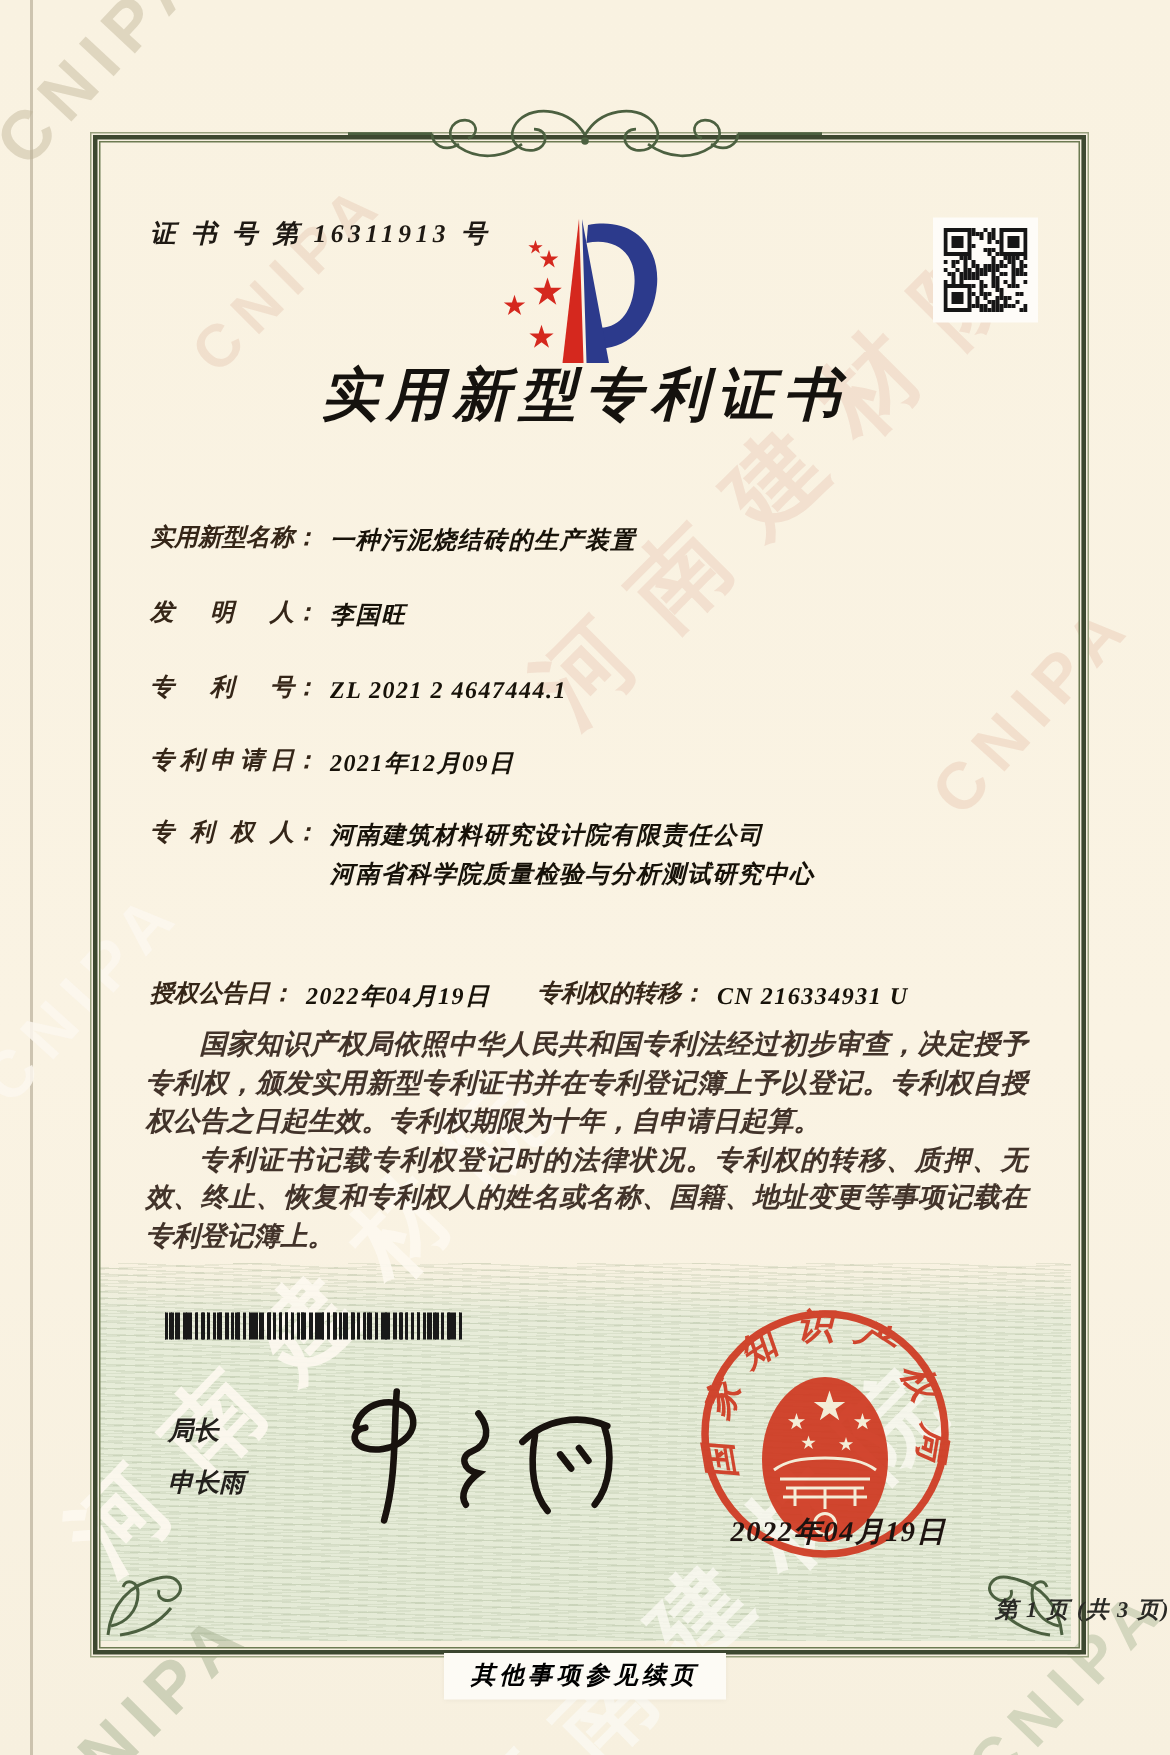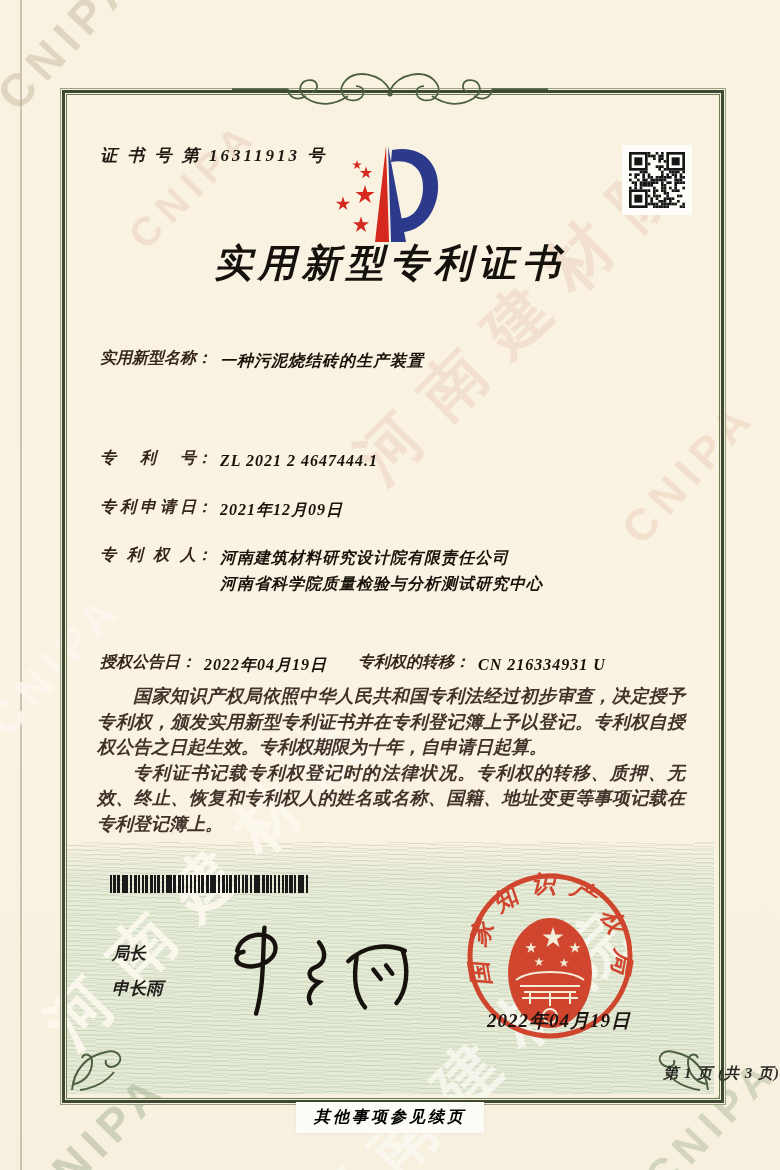--- a/index.html
+++ b/index.html
@@ -306,20 +306,23 @@
           <rect x="3" y="45" width="15" height="15" fill="#fefcf8"></rect>
           <rect x="6" y="48" width="9" height="9" fill="#161616"></rect>
         </svg>
     </div>
 
     <div class="title">实用新型专利证书</div>
 
     <div class="field-row row-name">
       <span class="f-label">实用新型名称</span><span class="f-colon">：</span><span class="f-value">一种污泥烧结砖的生产装置</span>
     </div>
+    <div class="field-row row-inventor">
+      <span class="f-label">发明人</span><span class="f-colon">：</span><span class="f-value">李国旺</span>
+    </div>
     <div class="field-row row-patno">
       <span class="f-label">专利号</span><span class="f-colon">：</span><span class="f-value">ZL 2021 2 4647444.1</span>
     </div>
     <div class="field-row row-filing">
       <span class="f-label">专利申请日</span><span class="f-colon">：</span><span class="f-value">2021年12月09日</span>
     </div>
     <div class="field-row row-patentee">
       <span class="f-label">专利权人</span><span class="f-colon">：</span><span class="f-value"><span>河南建筑材料研究设计院有限责任公司</span><br><span>河南省科学院质量检验与分析测试研究中心</span></span>
     </div>
     <div class="field-row row-grant">

